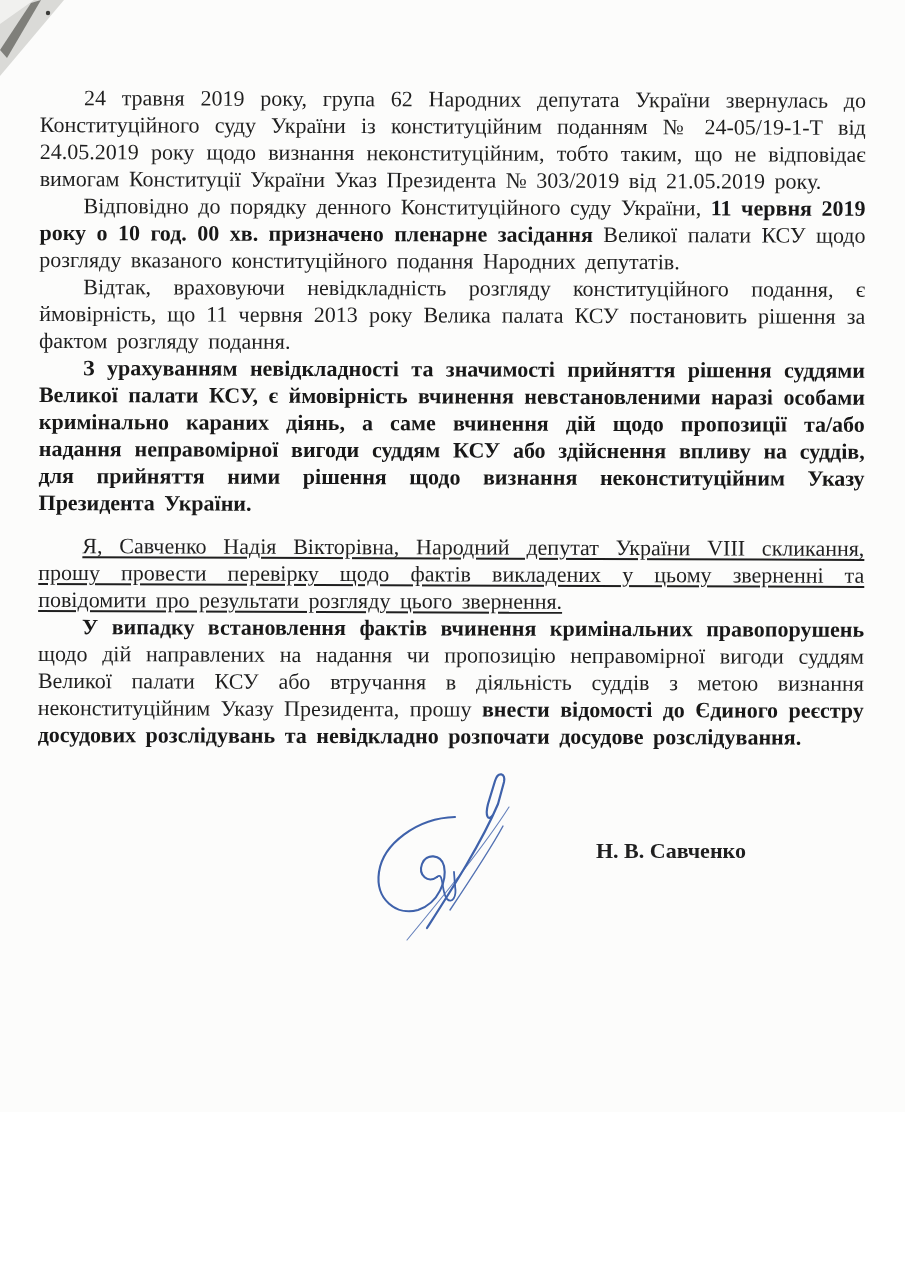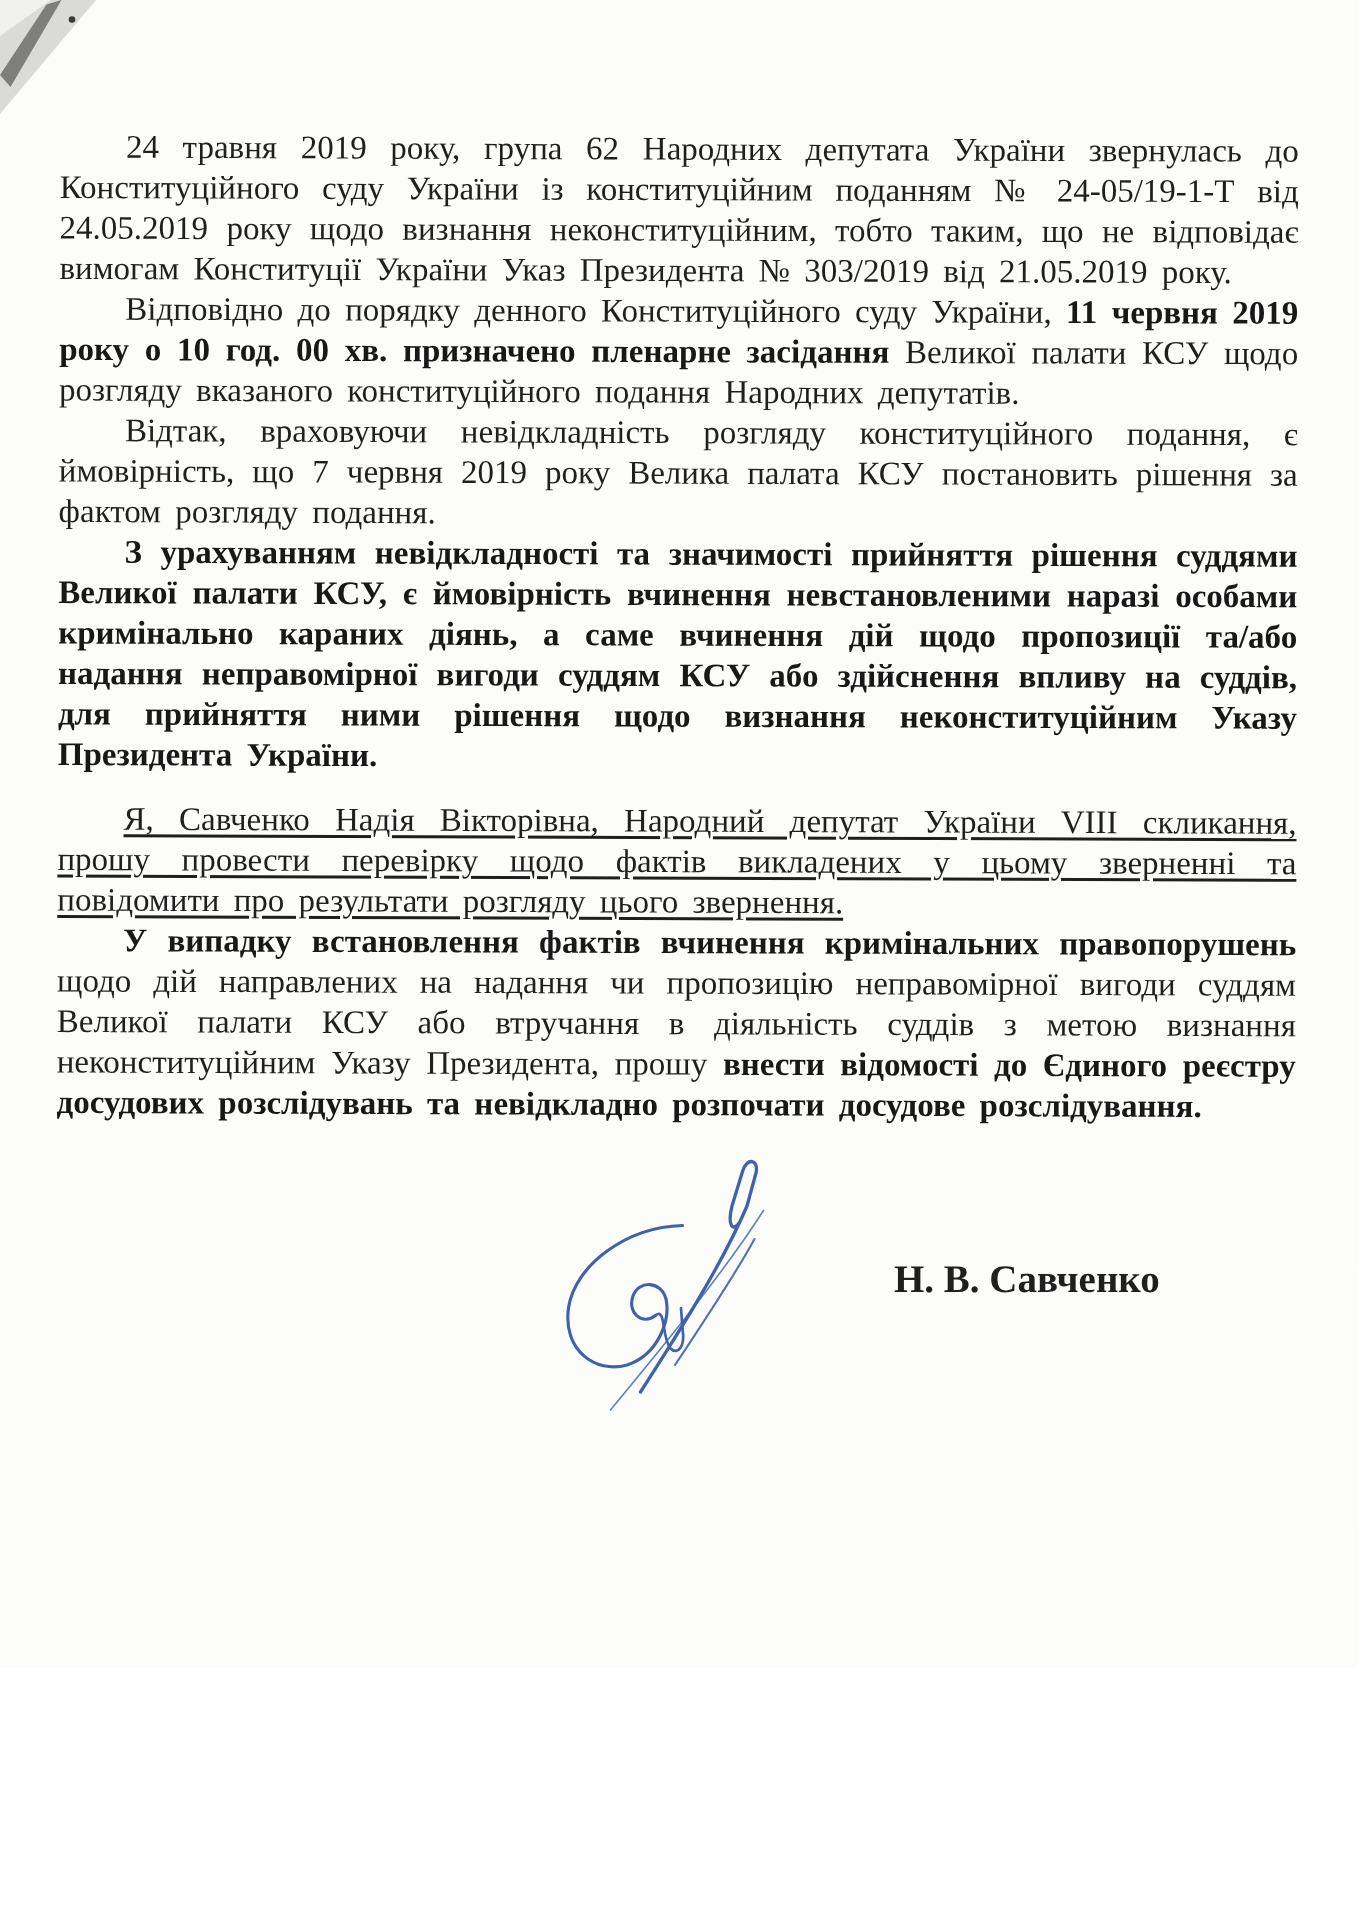--- a/index.html
+++ b/index.html
@@ -39,21 +39,21 @@
     left: 65px;
     top: 820px;
     font-size: 22px;
     font-weight: bold;
     white-space: nowrap;
   }
   .sig-name {
     position: absolute;
     left: 596px;
     top: 838px;
-    font-size: 26px;
+    font-size: 22px;
     font-weight: bold;
     white-space: nowrap;
   }
   .signature-svg {
     position: absolute;
     left: 355px;
     top: 760px;
   }
   .corner-fold { position: absolute; left: 0; top: 0; filter: blur(0.4px); }
   .edge-strip {
@@ -77,21 +77,21 @@
     <polygon points="0,0 34,0 0,24" fill="#f1f1ef"></polygon>
     <polygon points="31,3 41,0 7,58 0,50" fill="#6e6e6a" opacity="0.85"></polygon>
     <circle cx="48" cy="13" r="2.2" fill="#3a3a38"></circle>
   </svg>
 
   <div class="content">
     <p><span class="seg">24 травня 2019 року, група 62 Народних депутата України звернулась до Конституційного суду України із конституційним поданням № 24-05/19-1-Т від 24.05.2019 року щодо визнання неконституційним, тобто таким, що не відповідає вимогам Конституції України Указ Президента № 303/2019 від 21.05.2019 року.</span></p>
 
     <p><span class="seg">Відповідно до порядку денного Конституційного суду України, </span><span class="seg bold">11 червня 2019 року о 10 год. 00 хв. призначено пленарне засідання </span><span class="seg">Великої палати КСУ щодо розгляду вказаного конституційного подання Народних депутатів.</span></p>
 
-    <p><span class="seg">Відтак, враховуючи невідкладність розгляду конституційного подання, є ймовірність, що 7 червня 2019 року Велика палата КСУ постановить рішення за фактом розгляду подання.</span></p>
+    <p><span class="seg">Відтак, враховуючи невідкладність розгляду конституційного подання, є ймовірність, що 11 червня 2013 року Велика палата КСУ постановить рішення за фактом розгляду подання.</span></p>
 
     <p><span class="seg bold">З урахуванням невідкладності та значимості прийняття рішення суддями Великої палати КСУ, є ймовірність вчинення невстановленими наразі особами кримінально караних діянь, а саме вчинення дій щодо пропозиції та/або надання неправомірної вигоди суддям КСУ або здійснення впливу на суддів, для прийняття ними рішення щодо визнання неконституційним Указу Президента України.</span></p>
 
     <p class="gap-before"><span class="seg underline">Я, Савченко Надія Вікторівна, Народний депутат України VIII скликання, прошу провести перевірку щодо фактів викладених у цьому зверненні та повідомити про результати розгляду цього звернення.</span></p>
 
     <p><span class="seg bold">У випадку встановлення фактів вчинення кримінальних правопорушень </span><span class="seg">щодо дій направлених на надання чи пропозицію неправомірної вигоди суддям Великої палати КСУ або втручання в діяльність суддів з метою визнання неконституційним Указу Президента, прошу </span><span class="seg bold">внести відомості до Єдиного реєстру досудових розслідувань та невідкладно розпочати досудове розслідування.</span></p>
   </div>
 
 
   <svg class="signature-svg" width="210" height="185" viewBox="0 0 210 185">

